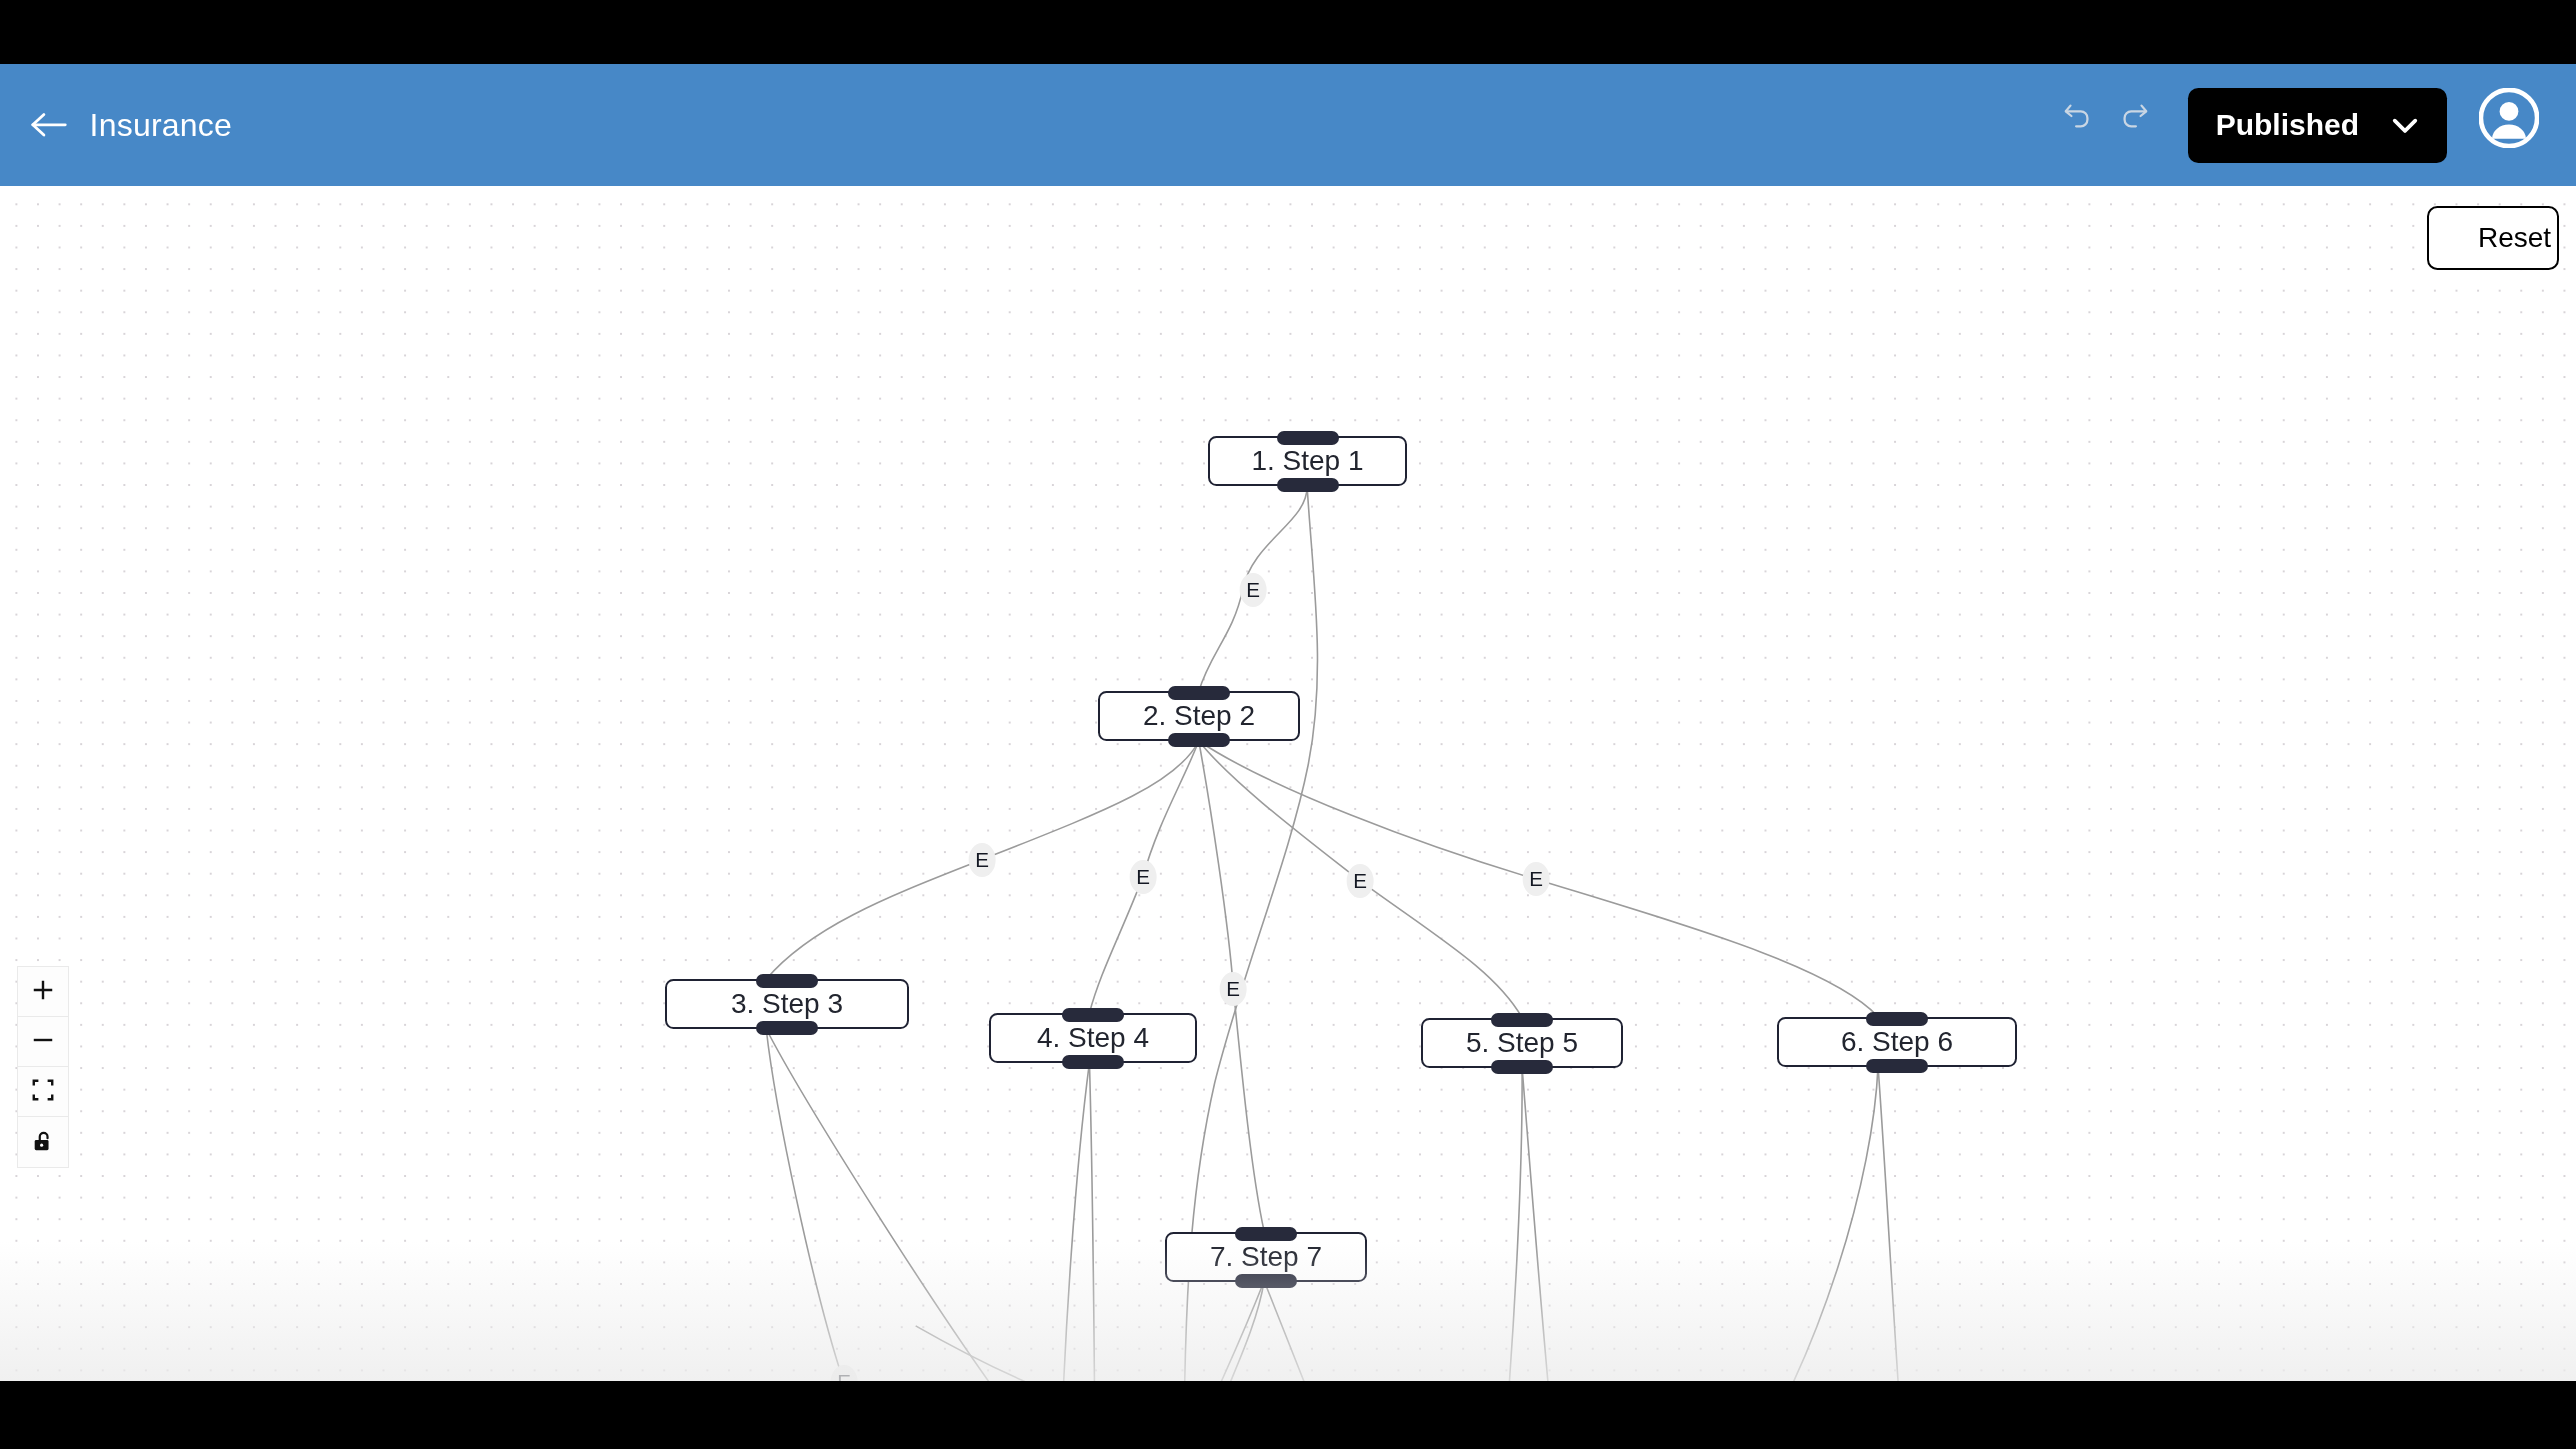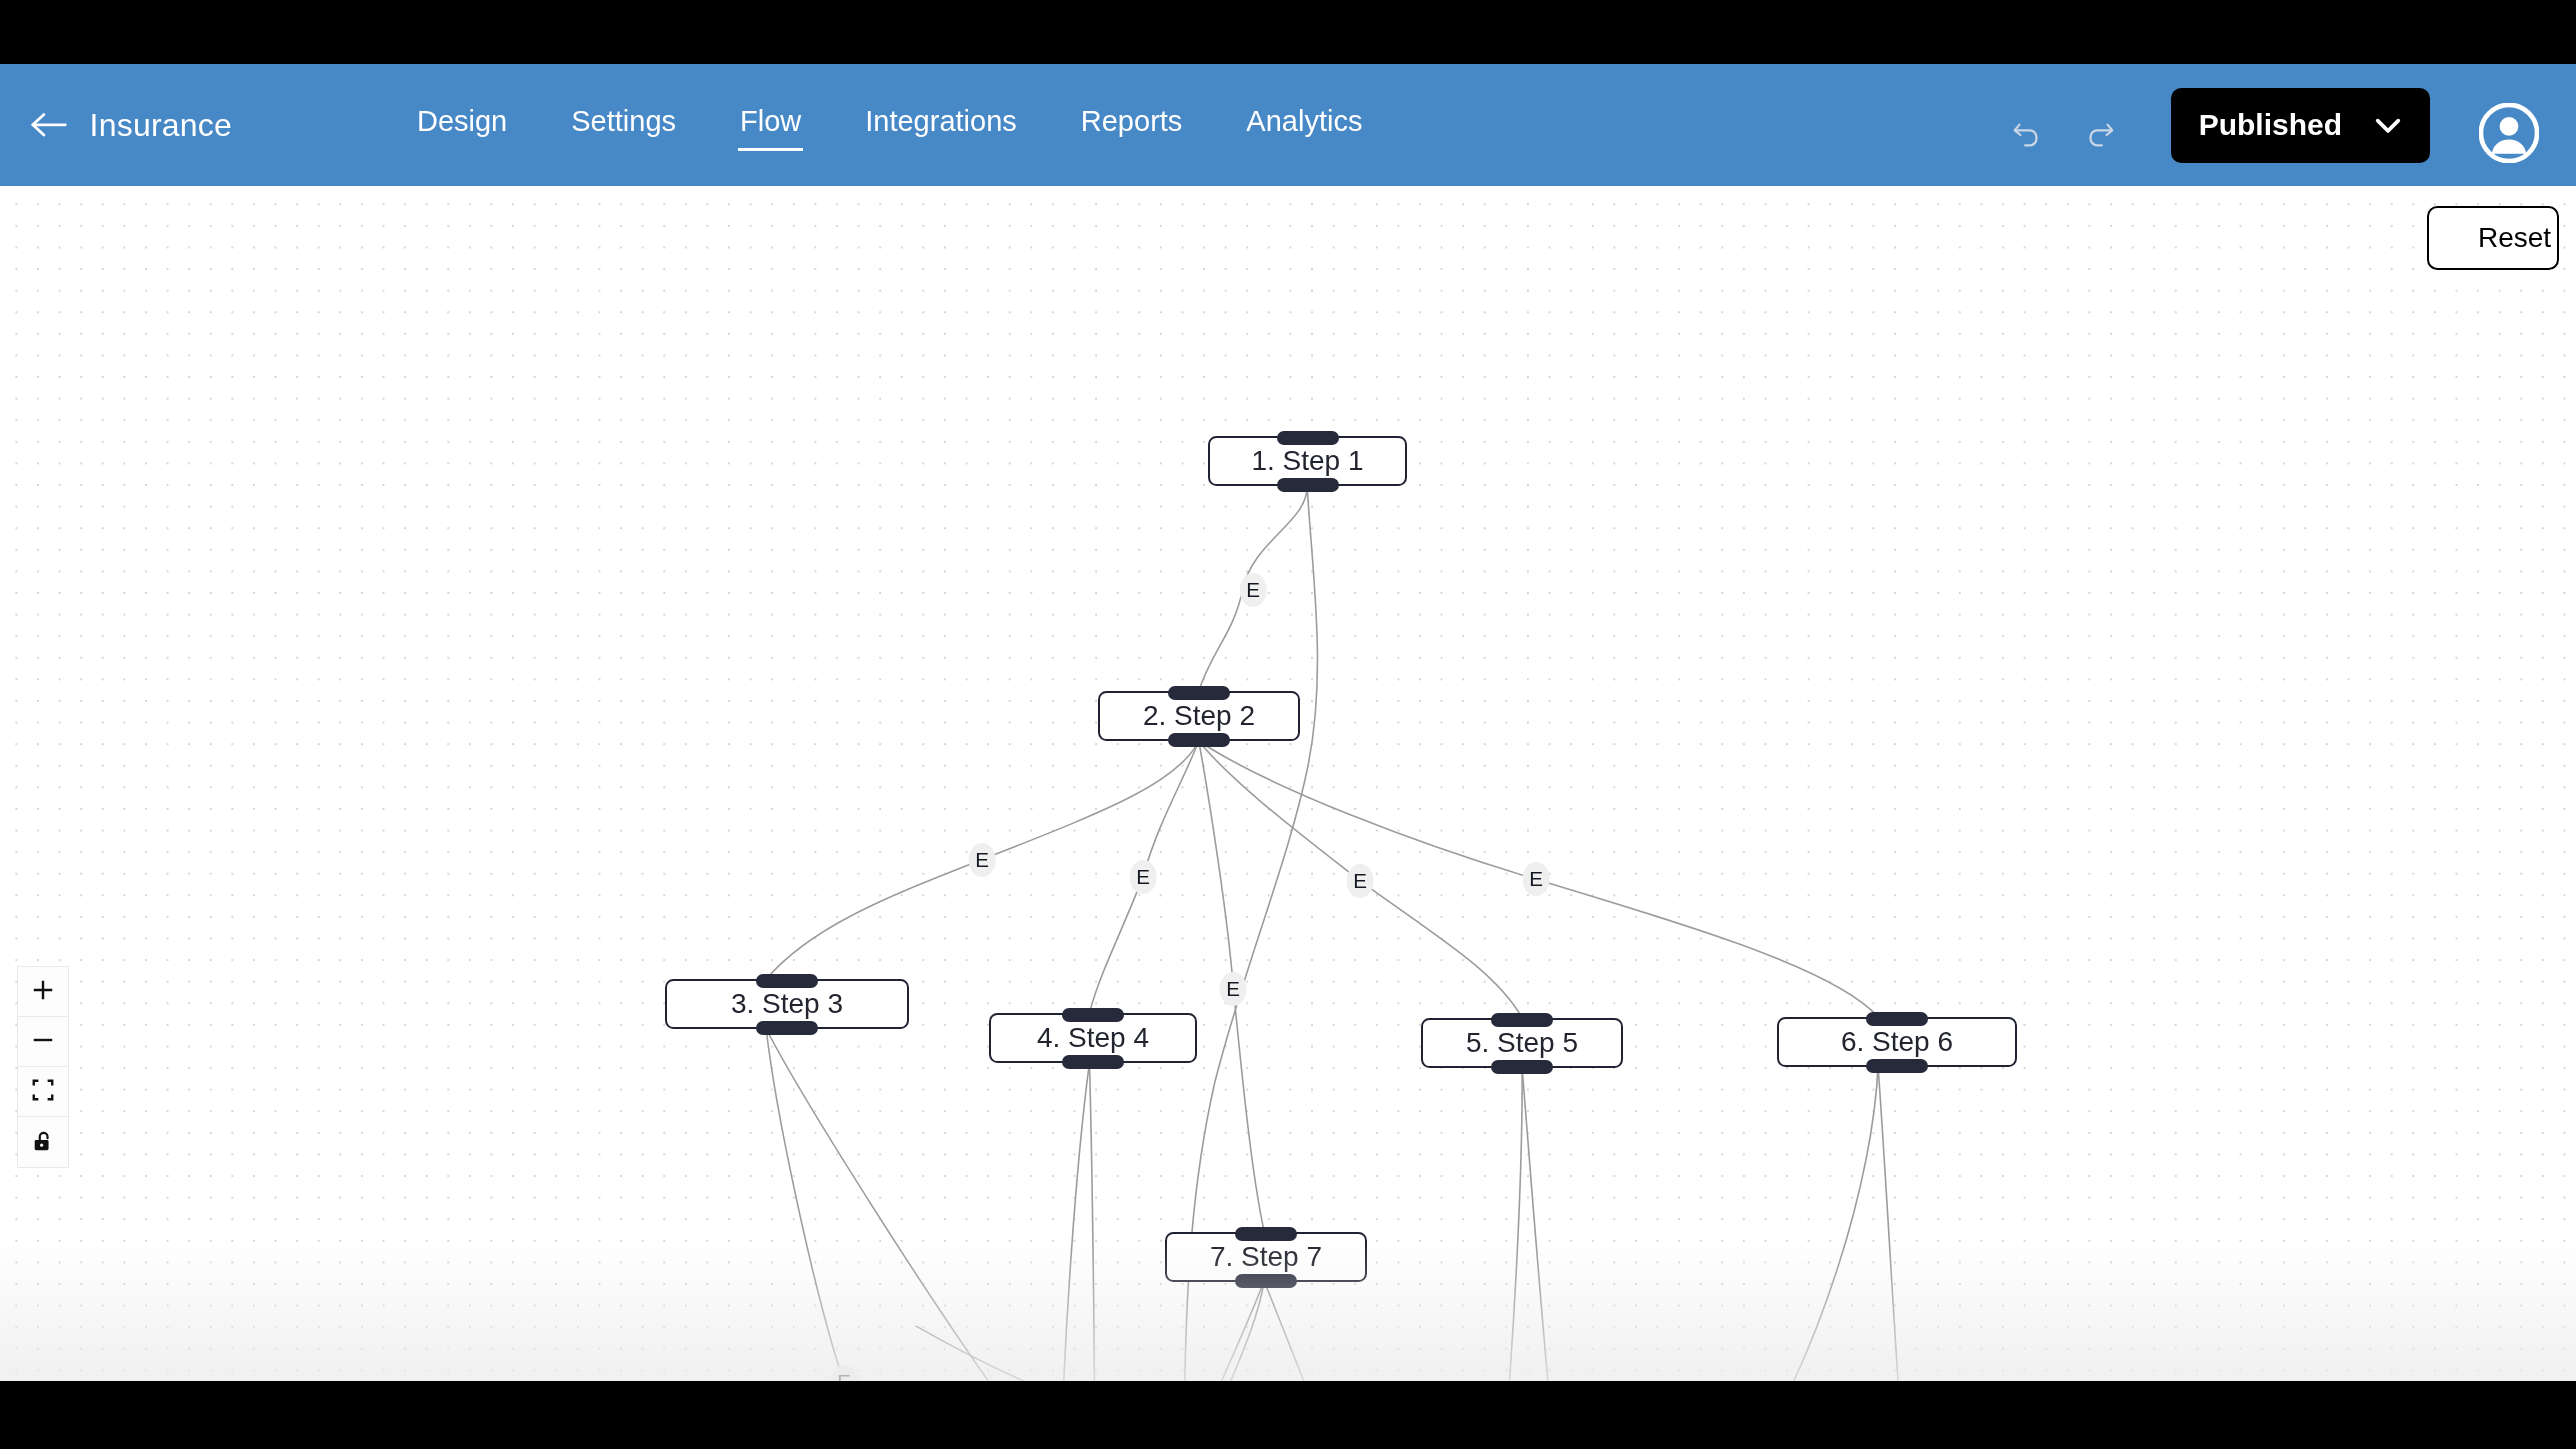--- a/index.html
+++ b/index.html
@@ -40,21 +40,21 @@
     padding: 5.6px 32px 13px 32px;
     white-space: nowrap; cursor: pointer;
   }
   .nav-item.active::after {
     content: ""; position: absolute;
     left: 30px; right: 30px; bottom: 0;
     height: 2.8px; background: #ffffff;
   }
   #header-right {
     margin-left: auto; margin-right: 37px;
-    display: flex; align-items: flex-end; gap: 17px;
+    display: flex; align-items: flex-start; gap: 0;
   }
   .icon-btn {
     width: 56px; height: 56px;
     display: flex; align-items: center; justify-content: center;
     cursor: pointer;
   }
   .icon-btn svg { width: 32px; height: 32px; }
   #publish-btn {
     margin-left: 26px;
     height: 75px; min-width: 252px;
@@ -156,28 +156,20 @@
     <div id="brand">
       <span class="back-arrow">
         <svg viewBox="0 0 42 34" xmlns="http://www.w3.org/2000/svg">
           <path d="M3 17 H38" stroke="#ffffff" stroke-width="3" stroke-linecap="round" fill="none"></path>
           <path d="M15 6 L3 17 L15 28" stroke="#ffffff" stroke-width="3" stroke-linecap="round" stroke-linejoin="round" fill="none"></path>
         </svg>
       </span>
       <span id="brand-label">Insurance</span>
     </div>
 
-    <nav id="nav">
-      <div class="nav-item">Design</div>
-      <div class="nav-item">Settings</div>
-      <div class="nav-item active">Flow</div>
-      <div class="nav-item">Integrations</div>
-      <div class="nav-item">Reports</div>
-      <div class="nav-item">Analytics</div>
-    </nav>
 
     <div id="header-right">
       <div class="icon-btn">
         <svg viewBox="0 0 34 34" xmlns="http://www.w3.org/2000/svg">
           <path d="M9 6 L4 12 L10 17" stroke="#c9d6e4" stroke-width="2.4" fill="none" stroke-linecap="round" stroke-linejoin="round"></path>
           <path d="M4.5 12 H20 a7 7 0 0 1 7 7 v2 a7 7 0 0 1 -7 7 h-5" stroke="#c9d6e4" stroke-width="2.4" fill="none" stroke-linecap="round"></path>
         </svg>
       </div>
       <div class="icon-btn">
         <svg viewBox="0 0 34 34" xmlns="http://www.w3.org/2000/svg">

